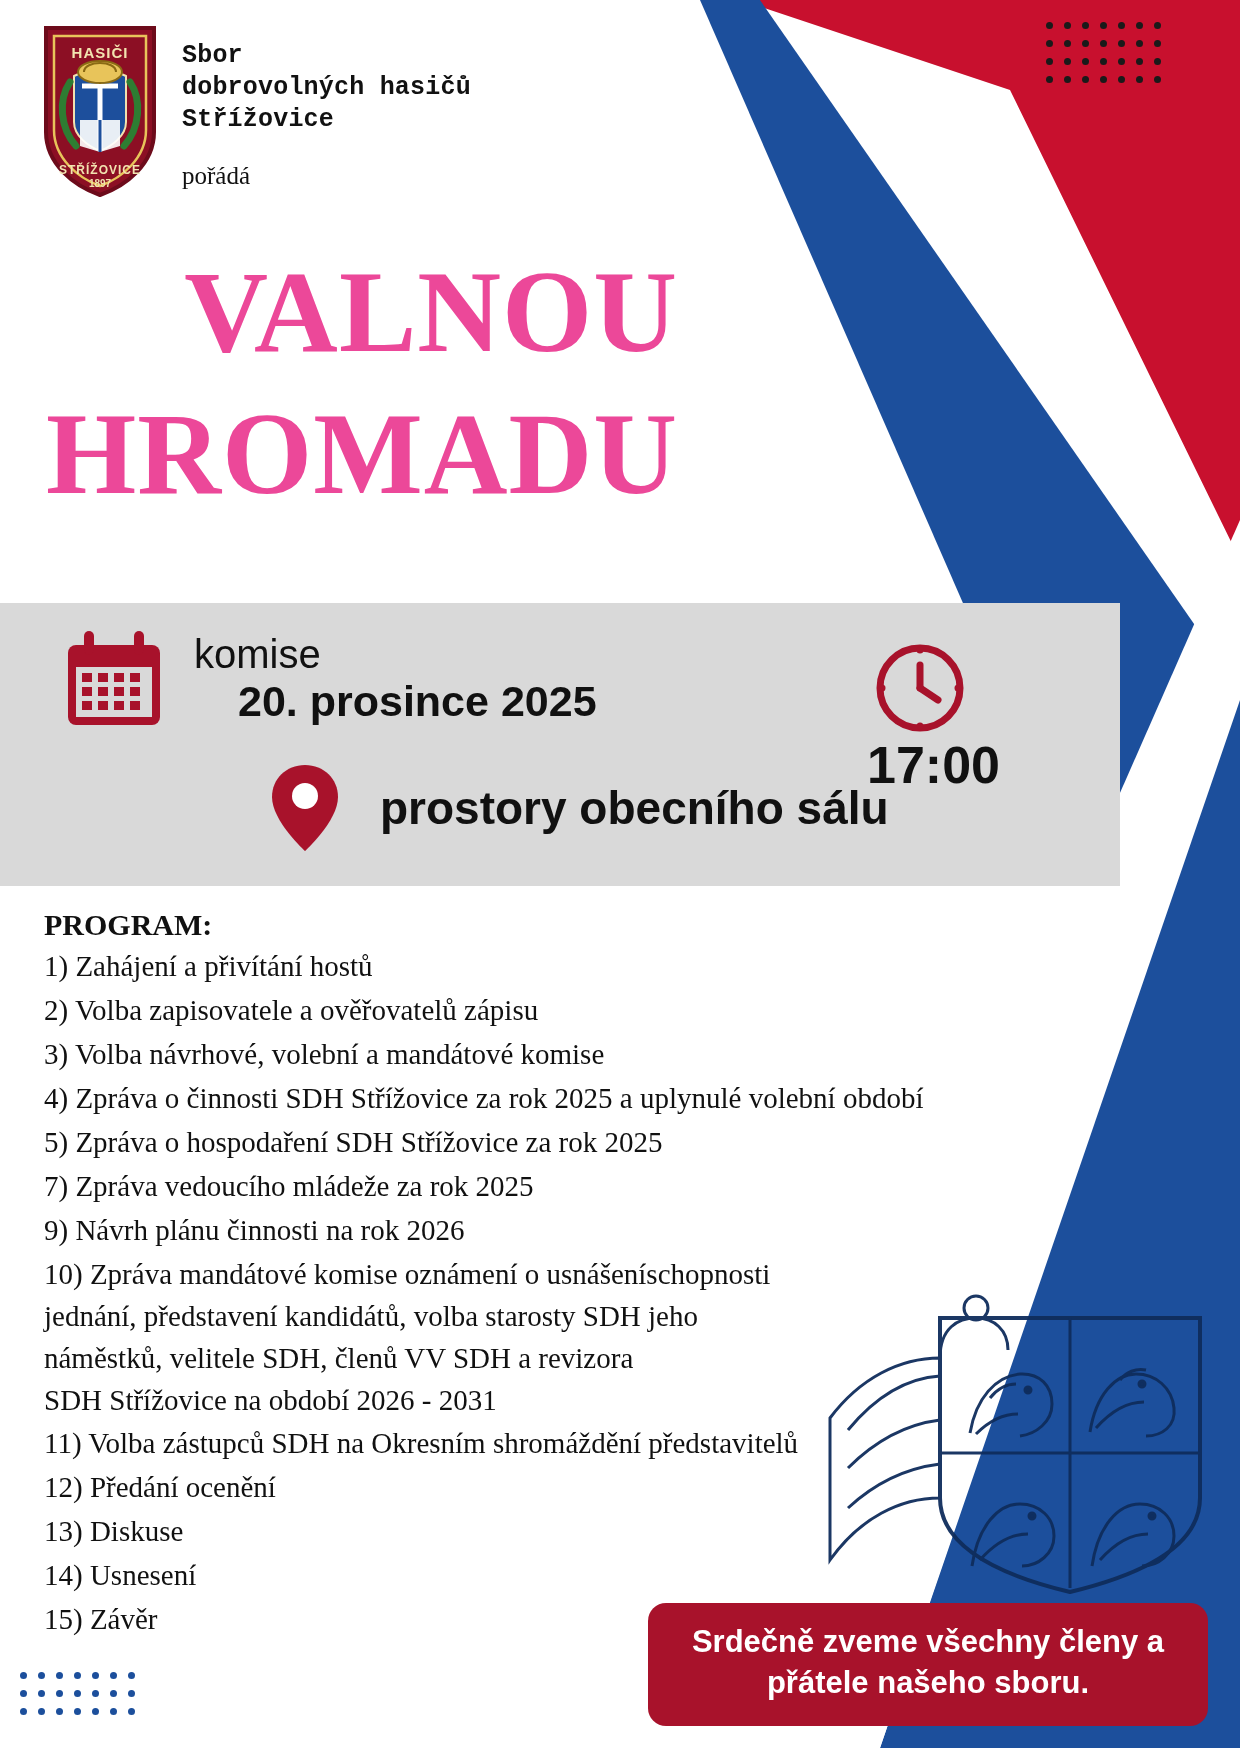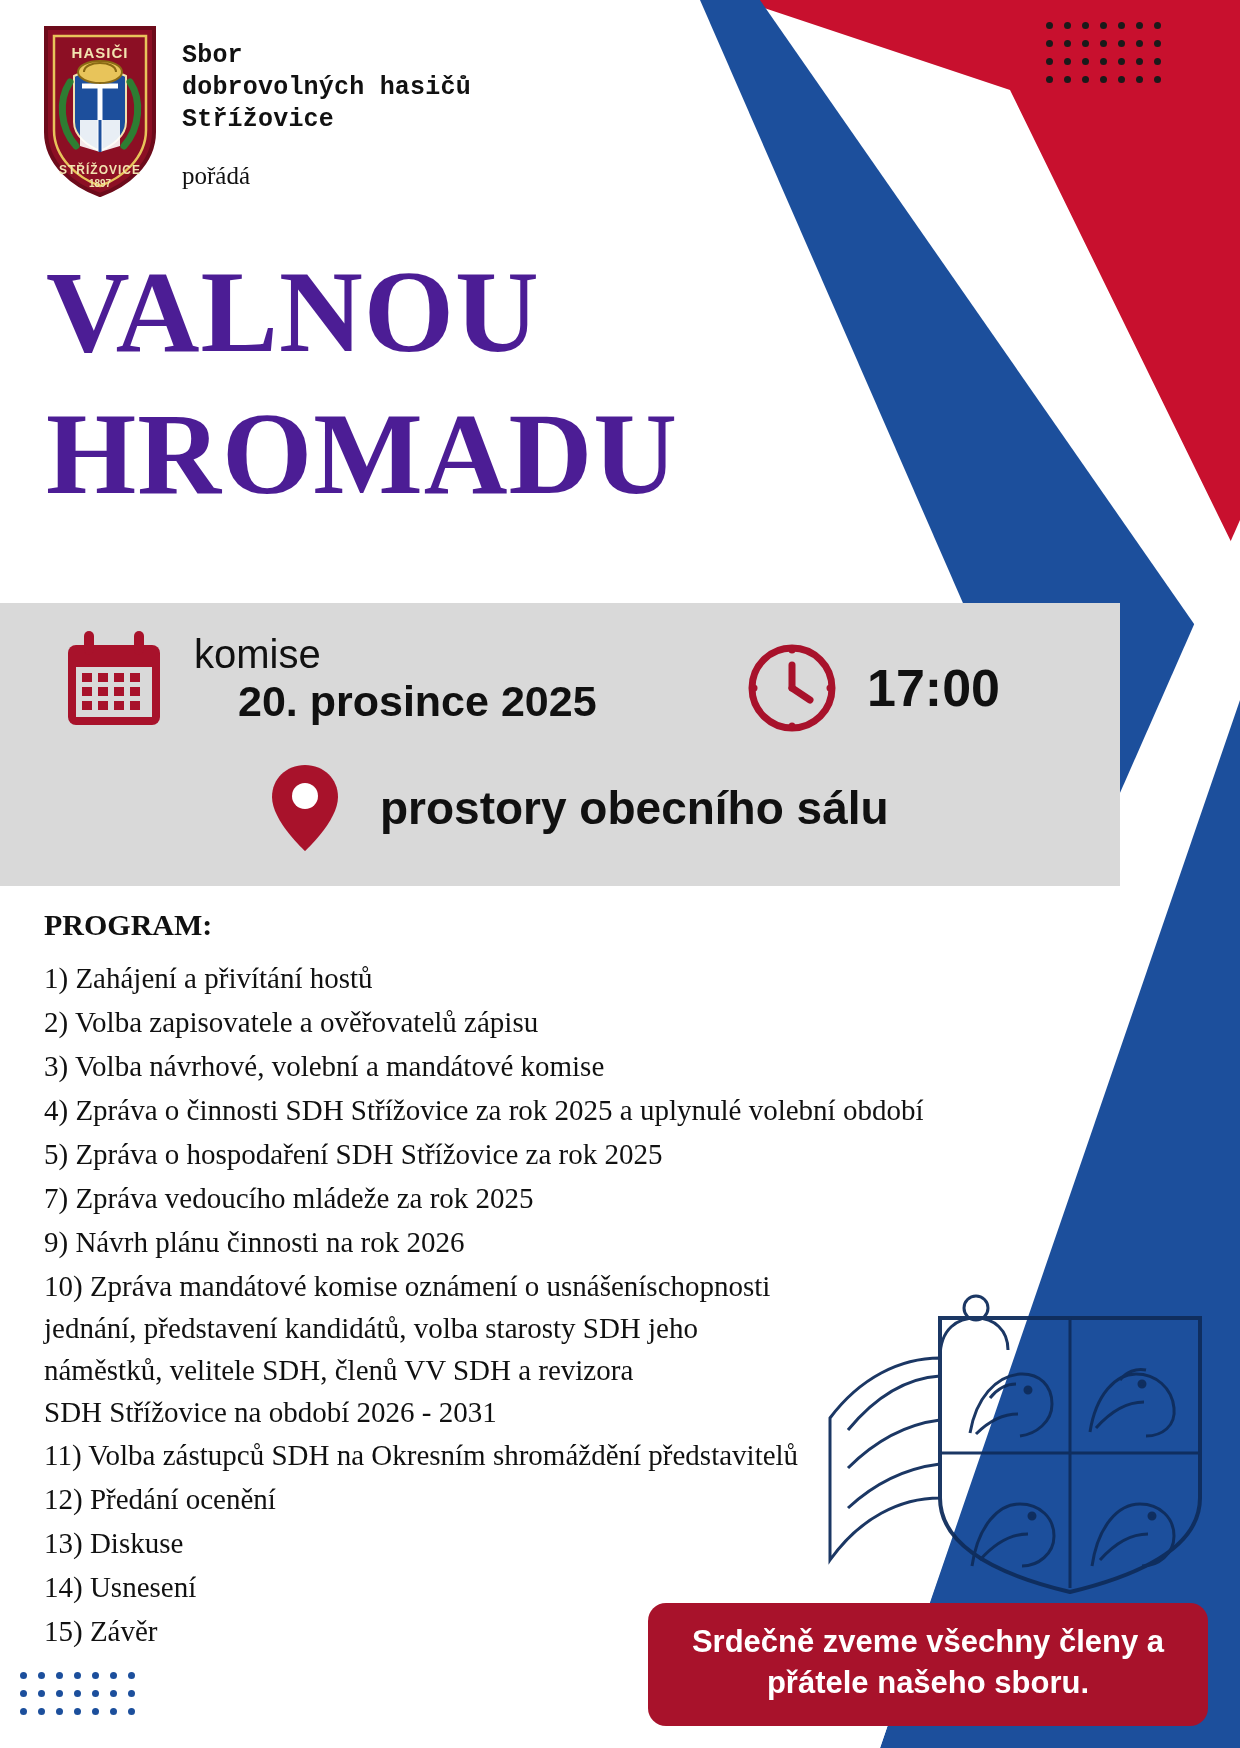--- a/index.html
+++ b/index.html
@@ -104,22 +104,23 @@
   .title-block {
     position: absolute;
     left: 46px; top: 242px;
     z-index: 4;
   }
   .title-line {
     font-family: "Liberation Serif", serif;
     font-weight: bold;
     font-size: 116px;
     line-height: 1.22;
-    color: #4c1d95;
+    color: #ec4899;
     letter-spacing: 1px;
+    text-align: right;
   }
 
   
   .band-content {
     position: absolute;
     left: 0; top: 603px;
     width: 1120px; height: 283px;
     z-index: 4;
   }
   .date-row {
@@ -141,20 +142,21 @@
     font-size: 43px;
     color: #111111;
     line-height: 1.25;
     margin-left: 44px;
   }
   .time-row {
     position: absolute;
     right: 120px; top: 38px;
     display: flex;
     align-items: center;
+    flex-direction: column;
   }
   .time-text {
     margin-left: 28px;
     font-family: "Liberation Sans", sans-serif;
     font-weight: bold;
     font-size: 52px;
     color: #111111;
   }
   .place-row {
     position: absolute;
@@ -175,21 +177,21 @@
     position: absolute;
     left: 44px; top: 908px;
     z-index: 4;
     width: 900px;
   }
   .program-title {
     font-family: "Liberation Serif", serif;
     font-weight: bold;
     font-size: 30px;
     color: #111111;
-    margin-bottom: 14px;
+    margin-bottom: 2px;
   }
   .program-list {
     list-style: none;
     margin: 0; padding: 0;
   }
   .program-item {
     font-family: "Liberation Serif", serif;
     font-size: 29px;
     line-height: 1.52;
     color: #111111;

